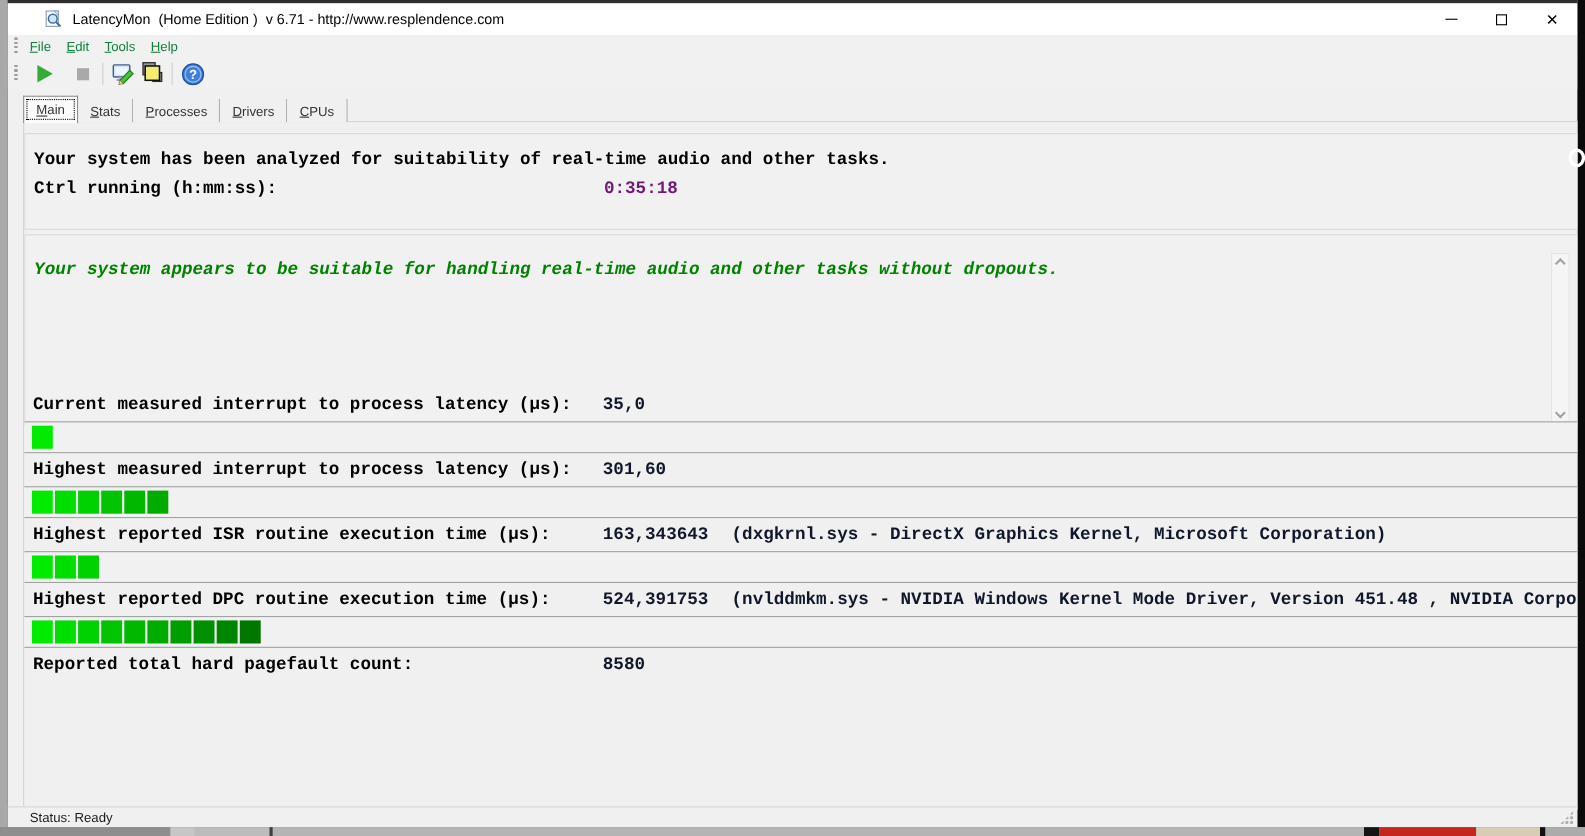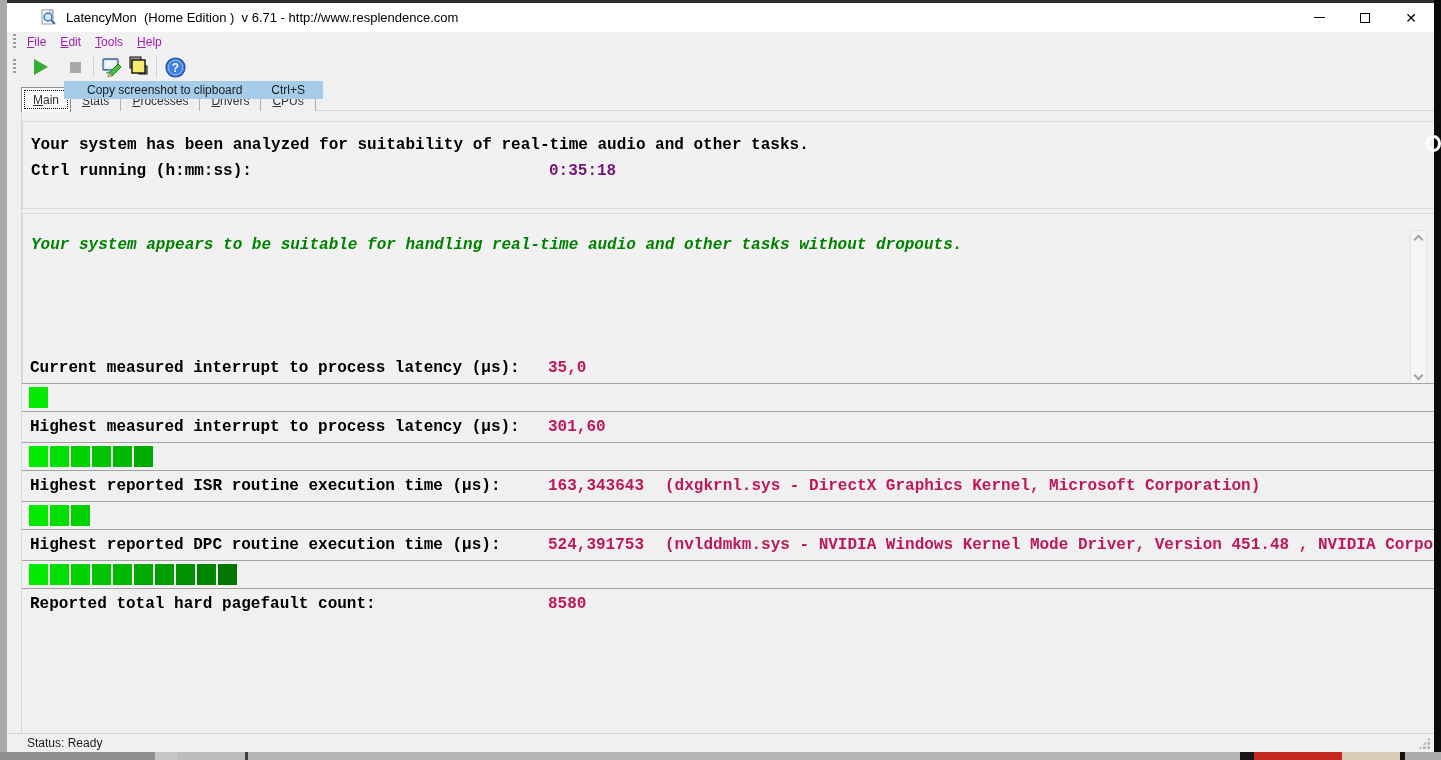--- a/index.html
+++ b/index.html
@@ -21,21 +21,21 @@
   .win-controls { margin-left:auto; display:flex; height:100%; }
   .win-btn { width:46px; height:100%; display:flex; align-items:center; justify-content:center; }
   .glyph-min { width:11px; height:1px; background:#000; }
   .glyph-max { width:10px; height:10px; border:1px solid #000; }
   .glyph-close { font-size:14px; color:#000; line-height:1; font-weight:400; }
 
   
   .menubar { height:21px; background:#f1f1f1; display:flex; align-items:center; border-bottom:1px solid #f1f1f1; }
   .grip { width:3px; height:16px; margin-left:6px; margin-right:4px;
           background-image:repeating-linear-gradient(#9a9a9a 0 2px, transparent 2px 4px); flex:none; }
-  .menu-item { font-size:12px; color:#a21caf; padding:2px 7px; white-space:pre; }
+  .menu-item { font-size:12px; color:#15803d; padding:2px 7px; white-space:pre; }
   .menu-item u { text-decoration:underline; }
 
   
   .toolbar { height:28px; background:#f1f1f1; display:flex; align-items:center; }
   .tb-btn { width:26px; height:24px; display:flex; align-items:center; justify-content:center; flex:none; }
   .tb-sep { width:1px; height:20px; background:#cfcfcf; margin:0 5px; flex:none; }
   .play-tri { width:0; height:0; border-left:14px solid #35ad35; border-top:8px solid transparent; border-bottom:8px solid transparent; }
   .stop-sq { width:11px; height:11px; background:#a9a9a9; }
 
   
@@ -68,21 +68,21 @@
 
   .vscroll { position:absolute; right:7px; top:16px; bottom:3px; width:17px; background:#f5f5f5; border:1px solid #e4e4e4;
              display:flex; flex-direction:column; justify-content:space-between; align-items:center; padding:5px 0; }
   .chev { width:7px; height:7px; border-left:2px solid #a3a3a3; border-top:2px solid #a3a3a3; }
   .chev.up { transform:rotate(45deg); }
   .chev.down { transform:rotate(225deg); }
 
   .metrics { position:absolute; left:0; top:242px; width:1413px; }
   .m-labelrow { position:relative; height:30px; display:flex; align-items:center; }
   .m-label { margin-left:8px; color:#000; }
-  .m-value { position:absolute; left:526px; color:#be185d; white-space:pre; }
+  .m-value { position:absolute; left:526px; color:#0f172a; white-space:pre; }
   .m-detail { margin-left:21px; }
   .barstrip { height:29px; border-top:1px solid #a2a2a2; border-bottom:1px solid #a2a2a2; background:#f1f1f1;
               display:flex; align-items:center; padding-left:7px; }
   .seg { width:19px; height:21px; margin-right:2px; flex:none; }
 
   
   .statusbar { position:absolute; left:0; bottom:0; width:1427px; height:19px; background:#f0f0f0;
                border-top:1px solid #d4d4d4; display:flex; align-items:center; }
   .status-text { font-size:12px; color:#1b1b1b; margin-left:20px; }
   .size-grip { margin-left:auto; margin-right:3px; width:13px; height:13px;
@@ -172,24 +172,20 @@
   </div>
 
   <div class="tabstrip" id="tabstrip">
       <div class="tab active"><u>M</u>ain</div>
       <div class="tab"><u>S</u>tats</div>
       <div class="tab"><u>P</u>rocesses</div>
       <div class="tab"><u>D</u>rivers</div>
       <div class="tab"><u>C</u>PUs</div>
     </div>
 
-  <div class="tooltip">
-    <span class="tt-label">Copy screenshot to clipboard</span>
-    <span class="tt-key">Ctrl+S</span>
-  </div>
 
   <div class="panel">
 
     <div class="box1">
       <div class="mono line1">Your system has been analyzed for suitability of real-time audio and other tasks.</div>
       <div class="mono line2-label">Ctrl running (h:mm:ss):</div>
       <div class="mono line2-value">0:35:18</div>
     </div>
 
     <div class="box2">

